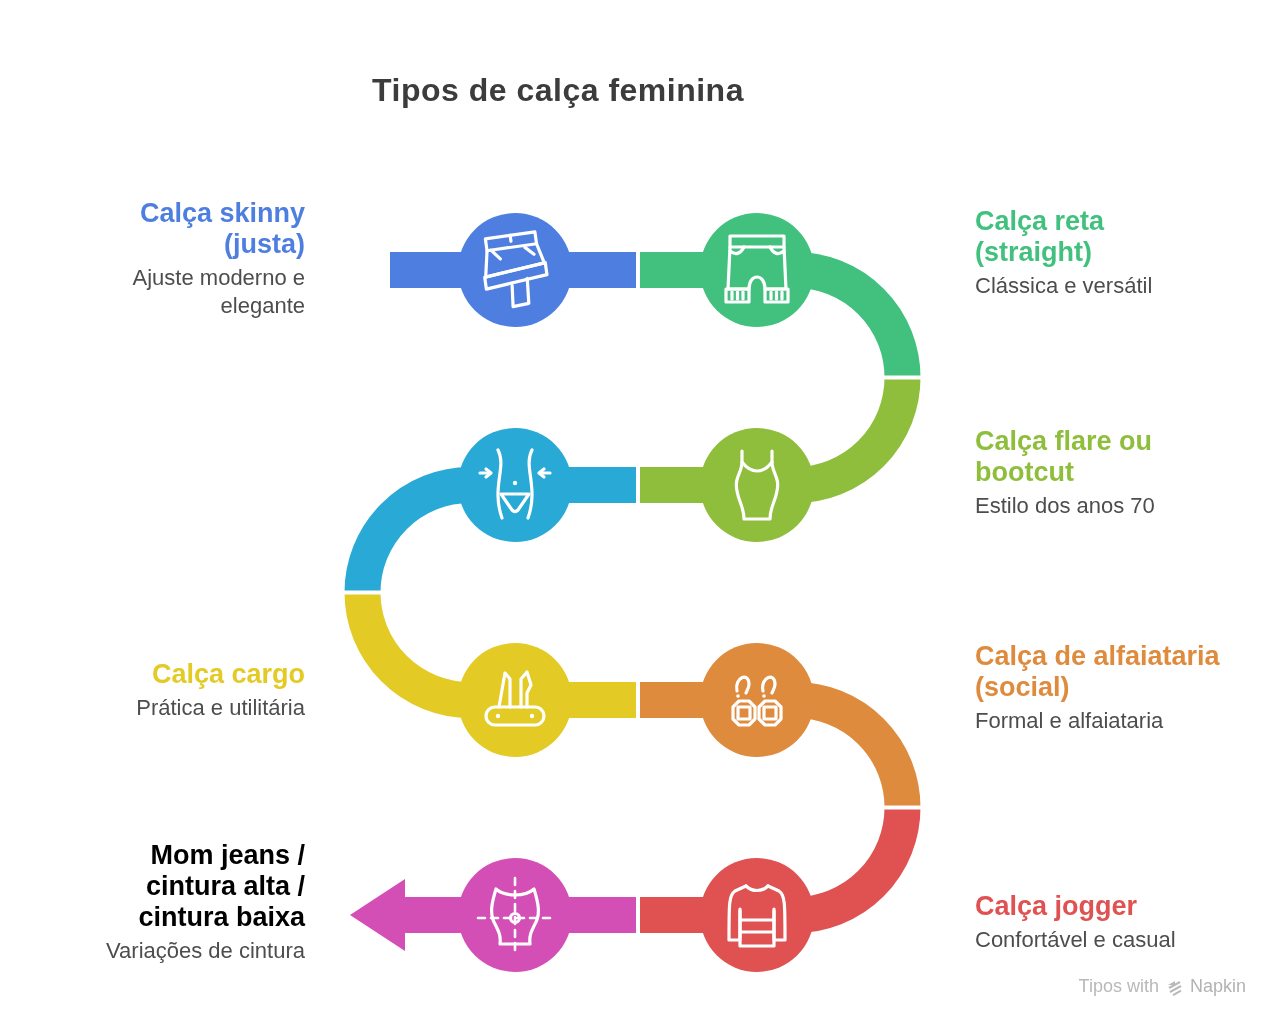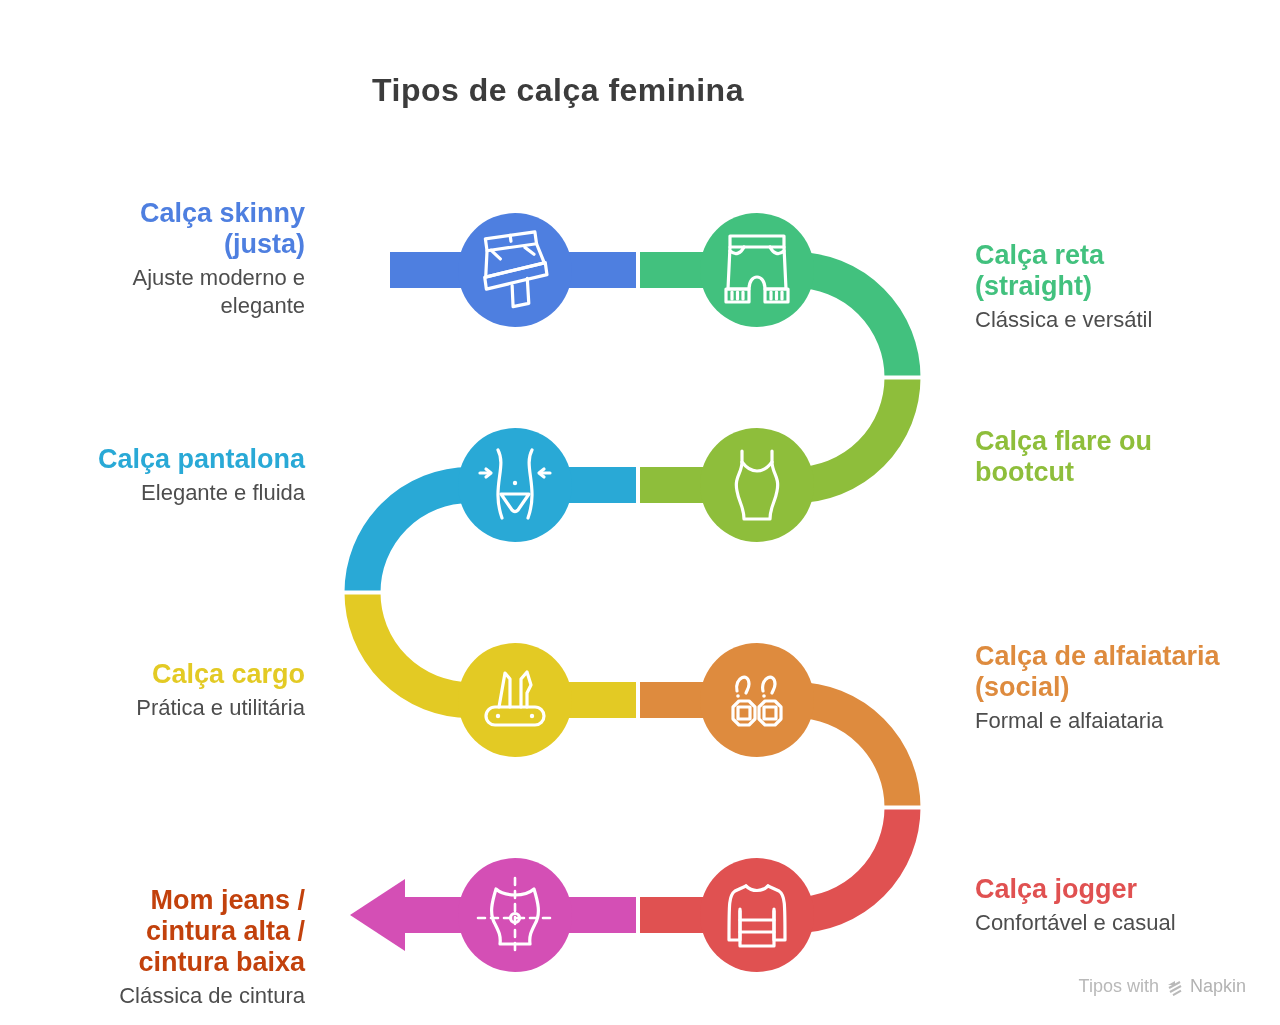--- a/index.html
+++ b/index.html
@@ -145,55 +145,52 @@
   </svg>
 
   <div class="label-block left" style="top:198px">
     <div class="heading" style="color: rgb(78, 127, 224);">Calça skinny
 (justa)</div>
     <div class="subtitle">Ajuste moderno e
 elegante</div>
   </div>
 
   <div class="label-block right" style="top:206px">
-    <div class="heading" style="color: rgb(66, 193, 126); margin-top: 34px;">Calça reta
+    <div class="heading" style="color: rgb(66, 193, 126);">Calça reta
 (straight)</div>
     <div class="subtitle">Clássica e versátil</div>
   </div>
 
-  <div class="label-block left" style="top:444px">
-    <div class="heading" style="color: rgb(41, 169, 214);">Calça pantalona</div>
-    <div class="subtitle">Elegante e fluida</div>
-  </div>
 
   <div class="label-block right" style="top:426px">
     <div class="heading" style="color: rgb(142, 190, 59);">Calça flare ou
 bootcut</div>
+    <div class="subtitle">Estilo dos anos 70</div>
   </div>
 
   <div class="label-block left" style="top:659px">
     <div class="heading" style="color: rgb(227, 202, 36);">Calça cargo</div>
     <div class="subtitle">Prática e utilitária</div>
   </div>
 
   <div class="label-block right" style="top:641px">
     <div class="heading" style="color: rgb(222, 139, 62);">Calça de alfaiataria
 (social)</div>
     <div class="subtitle">Formal e alfaiataria</div>
   </div>
 
   <div class="label-block left" style="top:840px">
-    <div class="heading" style="color: #c2410c; margin-top: 45px;">Mom jeans /
+    <div class="heading" style="color: #000000;">Mom jeans /
 cintura alta /
 cintura baixa</div>
-    <div class="subtitle">Clássica de cintura</div>
+    <div class="subtitle">Variações de cintura</div>
   </div>
 
   <div class="label-block right" style="top:874px">
-    <div class="heading" style="color: rgb(224, 81, 81);">Calça jogger</div>
+    <div class="heading" style="color: rgb(224, 81, 81); margin-top: 17px;">Calça jogger</div>
     <div class="subtitle">Confortável e casual</div>
   </div>
 
   <div class="footer">
     <span>Tipos with</span>
     <svg width="17" height="18" viewBox="0 0 17 18">
       <path d="M2,7 L9,3 L9,7 Z" fill="#b9b9b9"></path>
       <line x1="3" y1="10" x2="14" y2="4" stroke="#b9b9b9" stroke-width="2"></line>
       <line x1="4" y1="14" x2="15" y2="8" stroke="#b9b9b9" stroke-width="2"></line>
       <line x1="7" y1="17.2" x2="15" y2="12.6" stroke="#b9b9b9" stroke-width="2"></line>

